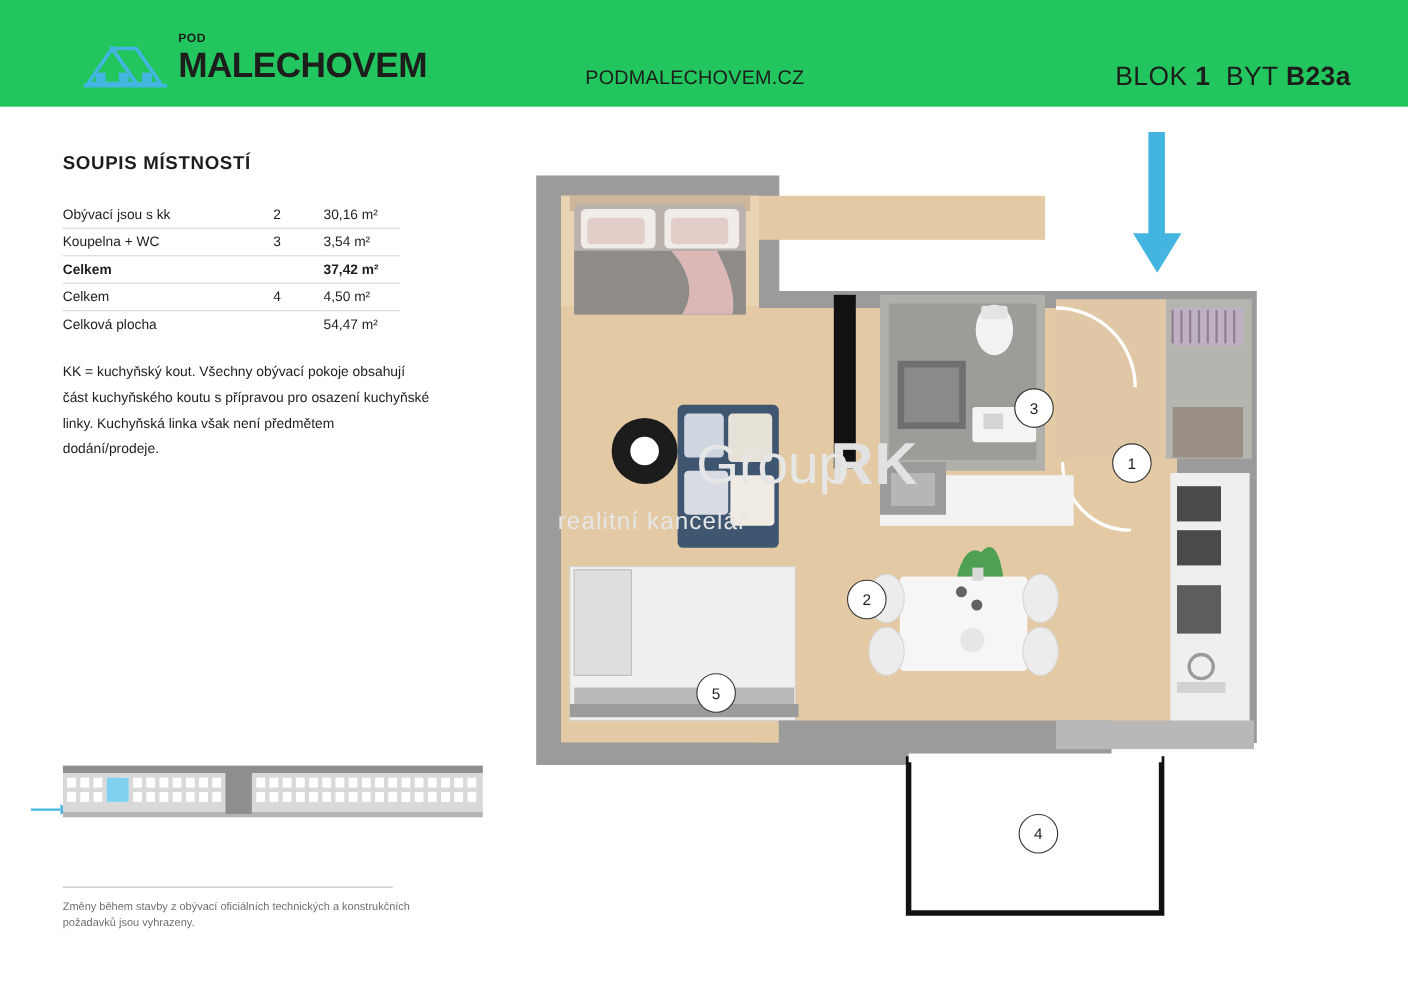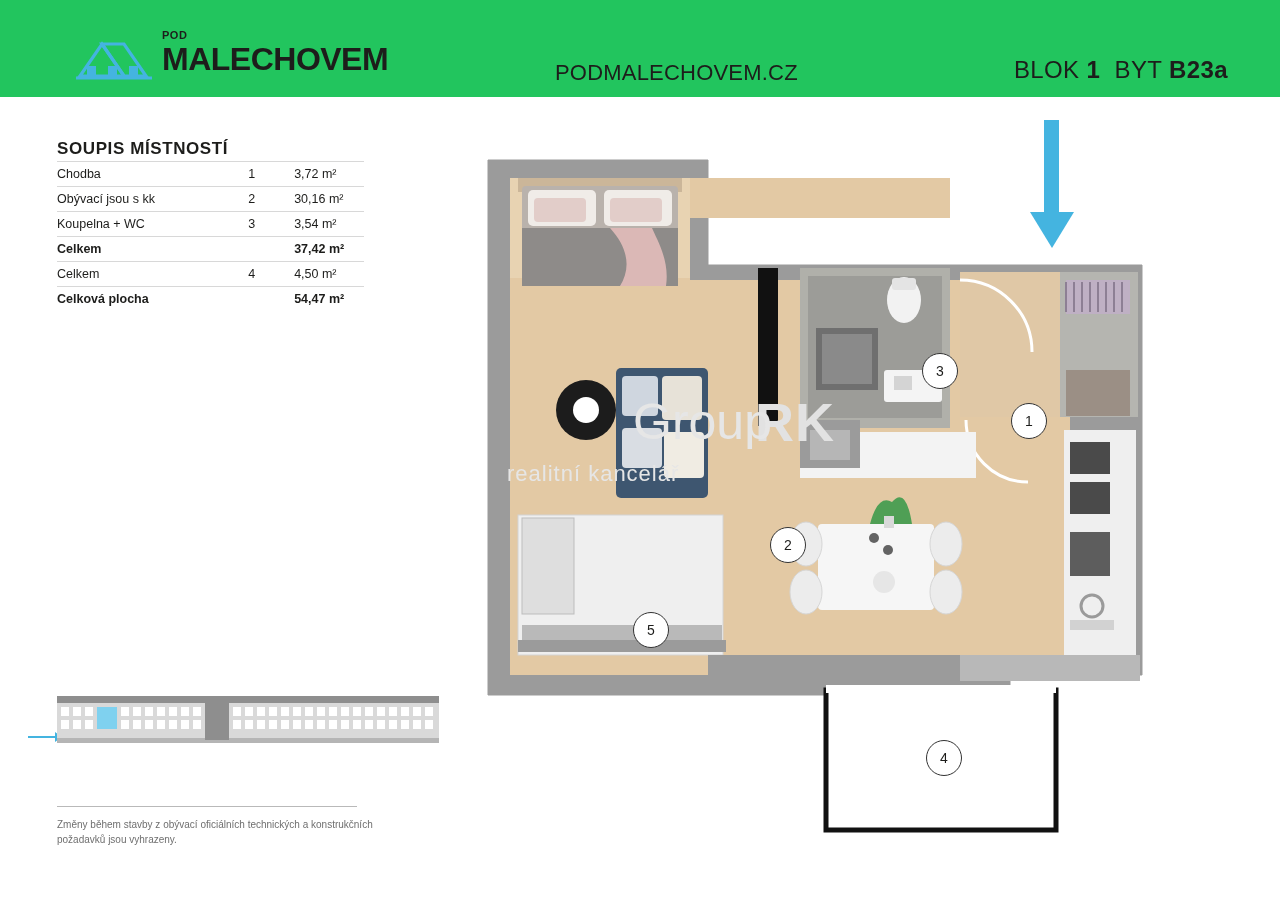--- a/index.html
+++ b/index.html
@@ -22,46 +22,46 @@
   }
   .logo-mark{width:84px;height:46px;position:relative;}
   .logo-text{
     font-size:32px;font-weight:bold;letter-spacing:-0.5px;color:#1d1d1b;
     line-height:1;position:relative;
   }
   .logo-pod{
     position:absolute;left:0;top:-13px;font-size:11px;font-weight:bold;letter-spacing:0.5px;color:#1d1d1b;
   }
   .site-url{
-    position:absolute;left:555px;top:60px;font-size:22px;letter-spacing:0.2px;color:#1d1d1b;
+    position:absolute;left:532px;top:60px;font-size:18px;letter-spacing:0.2px;color:#1d1d1b;
   }
   .blok-line{
     position:absolute;right:52px;top:56px;font-size:24px;color:#1d1d1b;letter-spacing:0.4px;
   }
   .blok-line b{font-weight:bold;}
 
   
   .left{
     position:absolute;left:57px;top:139px;width:312px;
   }
   .soupis-title{
-    font-size:17px;font-weight:bold;letter-spacing:0.6px;color:#1d1d1b;margin:0 0 2px 0;
+    font-size:17px;font-weight:bold;letter-spacing:0.6px;color:#1d1d1b;margin:0 0 24px 0;
   }
   table.rooms{
     border-collapse:collapse;width:307px;font-size:12.5px;color:#1d1d1b;
   }
   table.rooms td{
     padding:5px 0 5px 0;border-bottom:1px solid #d8d8d8;
   }
   table.rooms tr.first td{border-top:1px solid #d8d8d8;}
   td.c-name{width:192px;}
   td.c-num{width:46px;text-align:left;}
   td.c-area{text-align:left;width:70px;}
   tr.total td{font-weight:bold;}
-  tr.grand td{font-weight:bold;border-bottom:none;margin-left:48px;}
+  tr.grand td{font-weight:normal;border-bottom:none;margin-left:48px;}
   .note{
     margin-top:20px;width:336px;font-size:12.6px;line-height:1.85;color:#1d1d1b;
   }
 
   
   .building{
     position:absolute;left:57px;top:688px;width:382px;height:62px;
   }
   .bld-svg{display:block;}
   .arrow-left{
@@ -142,25 +142,20 @@
     <span>BYT</span>
     <b>B23a</b>
   </div>
 </div>
 
 <div class="left">
   <div class="soupis-title">SOUPIS MÍSTNOSTÍ</div>
 
   <table class="rooms">
     <tbody>
-      <tr class="first">
-        <td class="c-name">Chodba</td>
-        <td class="c-num">1</td>
-        <td class="c-area">3,72 m²</td>
-      </tr>
       <tr>
         <td class="c-name">Obývací jsou s kk</td>
         <td class="c-num">2</td>
         <td class="c-area">30,16 m²</td>
       </tr>
       <tr>
         <td class="c-name">Koupelna + WC</td>
         <td class="c-num">3</td>
         <td class="c-area">3,54 m²</td>
       </tr>
@@ -175,20 +170,21 @@
         <td class="c-area">4,50 m²</td>
       </tr>
       <tr class="grand">
         <td class="c-name">Celková plocha</td>
         <td class="c-num"></td>
         <td class="c-area">54,47 m²</td>
       </tr>
     </tbody>
   </table>
 
+  <div class="note">KK = kuchyňský kout. Všechny obývací pokoje obsahují část kuchyňského koutu s přípravou pro osazení kuchyňské linky. Kuchyňská linka však není předmětem dodání/prodeje.</div>
 </div>
 
 <div class="arrow-left">
   <svg width="34" height="12" viewBox="0 0 34 12">
     <line x1="0" y1="6" x2="27" y2="6" stroke="#44b4e0" stroke-width="2"></line>
     <path d="M27 1 L34 6 L27 11 Z" fill="#44b4e0"></path>
   </svg>
 </div>
 
 <div class="building">

